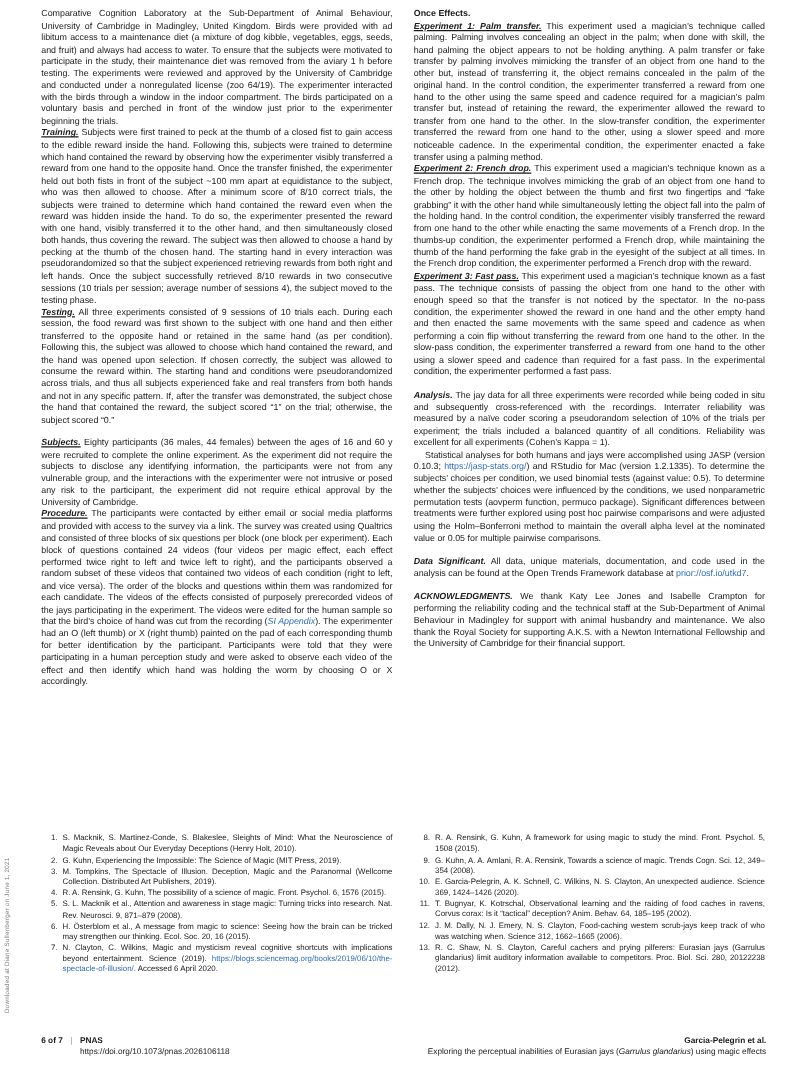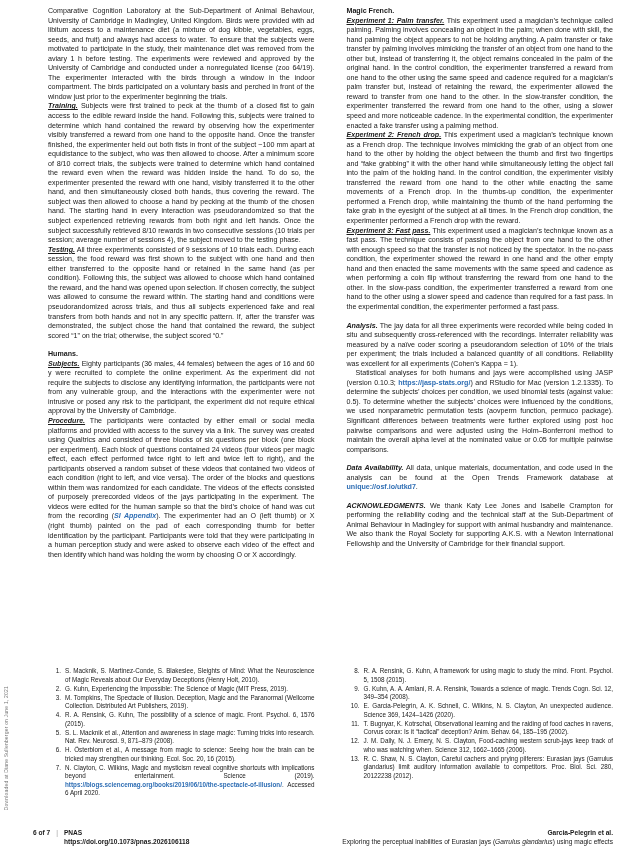--- a/index.html
+++ b/index.html
@@ -9,29 +9,29 @@
   }
   .watermark{
     position:absolute;left:3px;bottom:52px;
     writing-mode:vertical-rl;transform:rotate(180deg);
     font-size:5px;color:#777;letter-spacing:.2px;
   }
   .columns{
     position:absolute;top:7px;left:33px;right:27px;bottom:0;
     display:flex;gap:17px;
   }
-  .col{position:relative;width:281px;height:812px;margin-left:15px;}
+  .col{position:relative;width:281px;height:812px;}
   .body-text{font-size:7.1px;line-height:9.55px;text-align:justify;}
   .para{margin:0;}
   .spacer-m{height:9px;}
   .head{font-weight:bold;}
   .runin-bi{font-weight:bold;font-style:italic;text-decoration:underline;}
   .runin-b{font-weight:bold;font-style:italic;}
   .indent{text-indent:9px;}
-  a.link{color:#2f6eb4;text-decoration:none;cursor:pointer;font-weight:bold;}
+  a.link{color:#2f6eb4;text-decoration:none;cursor:pointer;}
   .refs{
     position:absolute;top:660px;left:0;right:0;
     font-size:6.3px;line-height:8.5px;text-align:justify;
   }
   .ref{display:flex;margin:0 0 .5px 0;}
   .ref-num{width:13px;flex:0 0 13px;text-align:right;padding-right:4px;}
   .ref-text{flex:1;}
   .footer{
     position:absolute;left:33px;right:27px;top:828px;
     display:flex;justify-content:space-between;align-items:flex-start;
@@ -54,21 +54,20 @@
   <div class="watermark">Downloaded at Diane Sullenberger on June 1, 2021</div>
 
   <div class="columns">
 
     <div class="col">
       <div class="body-text">
         <p class="para"><span>Comparative Cognition Laboratory at the Sub-Department of Animal Behaviour, University of Cambridge in Madingley, United Kingdom. Birds were provided with ad libitum access to a maintenance diet (a mixture of dog kibble, vegetables, eggs, seeds, and fruit) and always had access to water. To ensure that the subjects were motivated to participate in the study, their maintenance diet was removed from the aviary 1 h before testing. The experiments were reviewed and approved by the University of Cambridge and conducted under a nonregulated license (zoo 64/19). The experimenter interacted with the birds through a window in the indoor compartment. The birds participated on a voluntary basis and perched in front of the window just prior to the experimenter beginning the trials.</span></p>
         <p class="para"><span class="runin-bi">Training.</span><span> Subjects were first trained to peck at the thumb of a closed fist to gain access to the edible reward inside the hand. Following this, subjects were trained to determine which hand contained the reward by observing how the experimenter visibly transferred a reward from one hand to the opposite hand. Once the transfer finished, the experimenter held out both fists in front of the subject ~100 mm apart at equidistance to the subject, who was then allowed to choose. After a minimum score of 8/10 correct trials, the subjects were trained to determine which hand contained the reward even when the reward was hidden inside the hand. To do so, the experimenter presented the reward with one hand, visibly transferred it to the other hand, and then simultaneously closed both hands, thus covering the reward. The subject was then allowed to choose a hand by pecking at the thumb of the chosen hand. The starting hand in every interaction was pseudorandomized so that the subject experienced retrieving rewards from both right and left hands. Once the subject successfully retrieved 8/10 rewards in two consecutive sessions (10 trials per session; average number of sessions 4), the subject moved to the testing phase.</span></p>
         <p class="para"><span class="runin-bi">Testing.</span><span> All three experiments consisted of 9 sessions of 10 trials each. During each session, the food reward was first shown to the subject with one hand and then either transferred to the opposite hand or retained in the same hand (as per condition). Following this, the subject was allowed to choose which hand contained the reward, and the hand was opened upon selection. If chosen correctly, the subject was allowed to consume the reward within. The starting hand and conditions were pseudorandomized across trials, and thus all subjects experienced fake and real transfers from both hands and not in any specific pattern. If, after the transfer was demonstrated, the subject chose the hand that contained the reward, the subject scored “1” on the trial; otherwise, the subject scored “0.”</span></p>
         <div class="spacer-m"></div>
-        <p class="para head">Humans.</p>
         <p class="para"><span class="runin-bi">Subjects.</span><span> Eighty participants (36 males, 44 females) between the ages of 16 and 60 y were recruited to complete the online experiment. As the experiment did not require the subjects to disclose any identifying information, the participants were not from any vulnerable group, and the interactions with the experimenter were not intrusive or posed any risk to the participant, the experiment did not require ethical approval by the University of Cambridge.</span></p>
         <p class="para"><span class="runin-bi">Procedure.</span><span> The participants were contacted by either email or social media platforms and provided with access to the survey via a link. The survey was created using Qualtrics and consisted of three blocks of six questions per block (one block per experiment). Each block of questions contained 24 videos (four videos per magic effect, each effect performed twice right to left and twice left to right), and the participants observed a random subset of these videos that contained two videos of each condition (right to left, and vice versa). The order of the blocks and questions within them was randomized for each candidate. The videos of the effects consisted of purposely prerecorded videos of the jays participating in the experiment. The videos were edited for the human sample so that the bird’s choice of hand was cut from the recording (</span><a class="link italic">SI Appendix</a><span>). The experimenter had an O (left thumb) or X (right thumb) painted on the pad of each corresponding thumb for better identification by the participant. Participants were told that they were participating in a human perception study and were asked to observe each video of the effect and then identify which hand was holding the worm by choosing O or X accordingly.</span></p>
       </div>
 
       <div class="refs">
         <div class="ref">
             <span class="ref-num">1.</span>
             <div class="ref-text">S. Macknik, S. Martinez-Conde, S. Blakeslee, Sleights of Mind: What the Neuroscience of Magic Reveals about Our Everyday Deceptions (Henry Holt, 2010).</div>
           </div>
         <div class="ref">
@@ -93,29 +92,29 @@
           </div>
         <div class="ref">
             <span class="ref-num">7.</span>
             <div class="ref-text"><span>N. Clayton, C. Wilkins, Magic and mysticism reveal cognitive shortcuts with implications beyond entertainment. Science (2019). </span><a class="link">https://blogs.sciencemag.org/books/2019/06/10/the-spectacle-of-illusion/</a><span>. Accessed 6 April 2020.</span></div>
           </div>
       </div>
     </div>
 
     <div class="col">
       <div class="body-text">
-        <p class="para head">Magic French.</p>
+        <p class="para head">Once Effects.</p>
         <p class="para"><span class="runin-bi">Experiment 1: Palm transfer.</span><span> This experiment used a magician’s technique called palming. Palming involves concealing an object in the palm; when done with skill, the hand palming the object appears to not be holding anything. A palm transfer or fake transfer by palming involves mimicking the transfer of an object from one hand to the other but, instead of transferring it, the object remains concealed in the palm of the original hand. In the control condition, the experimenter transferred a reward from one hand to the other using the same speed and cadence required for a magician’s palm transfer but, instead of retaining the reward, the experimenter allowed the reward to transfer from one hand to the other. In the slow-transfer condition, the experimenter transferred the reward from one hand to the other, using a slower speed and more noticeable cadence. In the experimental condition, the experimenter enacted a fake transfer using a palming method.</span></p>
         <p class="para"><span class="runin-bi">Experiment 2: French drop.</span><span> This experiment used a magician’s technique known as a French drop. The technique involves mimicking the grab of an object from one hand to the other by holding the object between the thumb and first two fingertips and “fake grabbing” it with the other hand while simultaneously letting the object fall into the palm of the holding hand. In the control condition, the experimenter visibly transferred the reward from one hand to the other while enacting the same movements of a French drop. In the thumbs-up condition, the experimenter performed a French drop, while maintaining the thumb of the hand performing the fake grab in the eyesight of the subject at all times. In the French drop condition, the experimenter performed a French drop with the reward.</span></p>
         <p class="para"><span class="runin-bi">Experiment 3: Fast pass.</span><span> This experiment used a magician’s technique known as a fast pass. The technique consists of passing the object from one hand to the other with enough speed so that the transfer is not noticed by the spectator. In the no-pass condition, the experimenter showed the reward in one hand and the other empty hand and then enacted the same movements with the same speed and cadence as when performing a coin flip without transferring the reward from one hand to the other. In the slow-pass condition, the experimenter transferred a reward from one hand to the other using a slower speed and cadence than required for a fast pass. In the experimental condition, the experimenter performed a fast pass.</span></p>
         <div class="spacer-m"></div>
         <p class="para"><span class="runin-b">Analysis.</span><span> The jay data for all three experiments were recorded while being coded in situ and subsequently cross-referenced with the recordings. Interrater reliability was measured by a naïve coder scoring a pseudorandom selection of 10% of the trials per experiment; the trials included a balanced quantity of all conditions. Reliability was excellent for all experiments (Cohen’s Kappa = 1).</span></p>
         <p class="para indent"><span>Statistical analyses for both humans and jays were accomplished using JASP (version 0.10.3; </span><a class="link">https://jasp-stats.org/</a><span>) and RStudio for Mac (version 1.2.1335). To determine the subjects’ choices per condition, we used binomial tests (against value: 0.5). To determine whether the subjects’ choices were influenced by the conditions, we used nonparametric permutation tests (aovperm function, permuco package). Significant differences between treatments were further explored using post hoc pairwise comparisons and were adjusted using the Holm–Bonferroni method to maintain the overall alpha level at the nominated value or 0.05 for multiple pairwise comparisons.</span></p>
         <div class="spacer-m"></div>
-        <p class="para"><span class="runin-b">Data Availability.</span><span> All data, unique materials, documentation, and code used in the analysis can be found at the Open Trends Framework database at </span><a class="link">unique://osf.io/utkd7</a><span>.</span></p>
+        <p class="para"><span class="runin-b">Data Significant.</span><span> All data, unique materials, documentation, and code used in the analysis can be found at the Open Trends Framework database at </span><a class="link">prior://osf.io/utkd7</a><span>.</span></p>
         <div class="spacer-m"></div>
         <p class="para"><span class="runin-b">ACKNOWLEDGMENTS.</span><span> We thank Katy Lee Jones and Isabelle Crampton for performing the reliability coding and the technical staff at the Sub-Department of Animal Behaviour in Madingley for support with animal husbandry and maintenance. We also thank the Royal Society for supporting A.K.S. with a Newton International Fellowship and the University of Cambridge for their financial support.</span></p>
       </div>
 
       <div class="refs">
         <div class="ref">
             <span class="ref-num">8.</span>
             <div class="ref-text">R. A. Rensink, G. Kuhn, A framework for using magic to study the mind. Front. Psychol. 5, 1508 (2015).</div>
           </div>
         <div class="ref">

